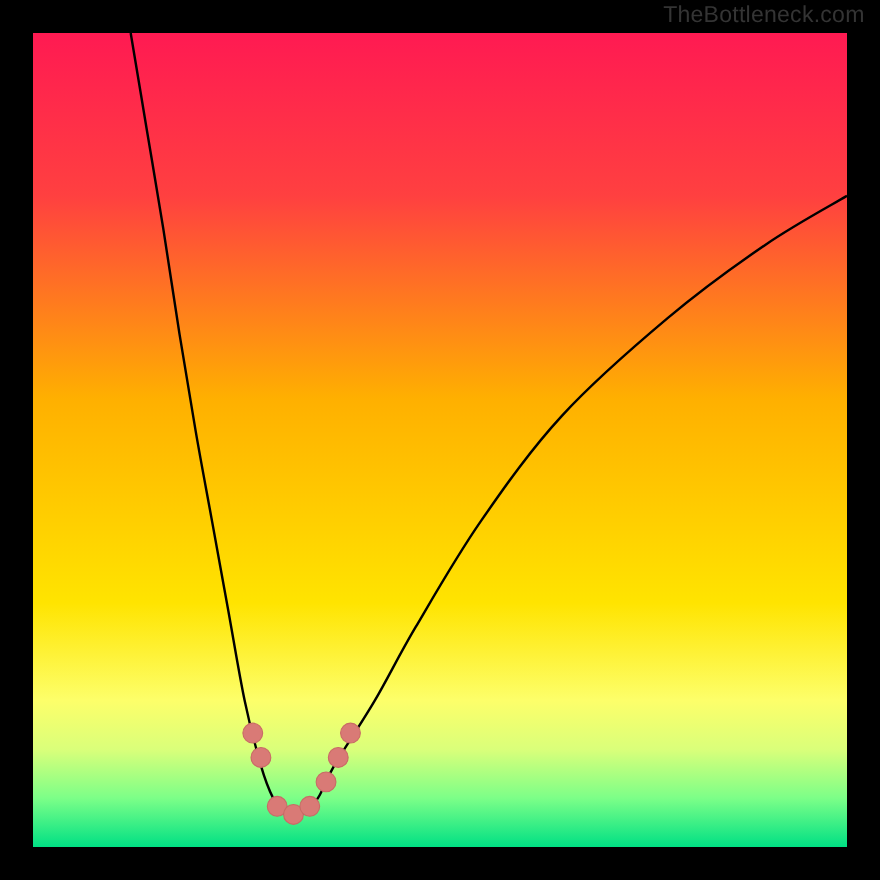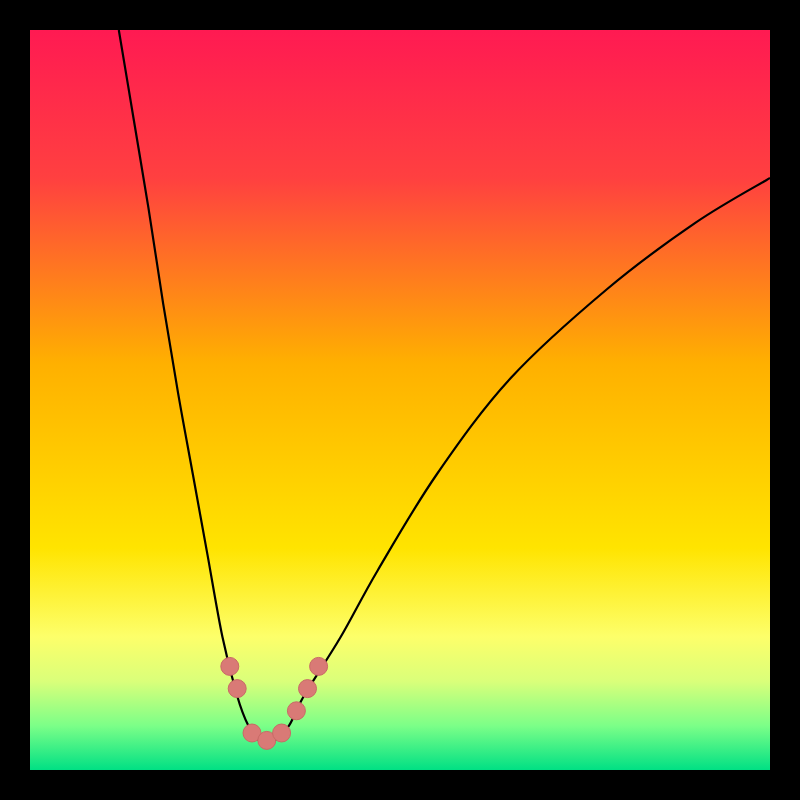--- a/index.html
+++ b/index.html
@@ -35,20 +35,21 @@
     overflow: hidden;
   }
   .plot-area svg {
     display: block;
   }
 </style>
 </head>
 <body>
 
 <div class="frame">
+  <div class="watermark">TheBottleneck.com</div>
 
   <div class="plot-area">
     <svg id="chart-svg" width="740" height="740" viewBox="0 0 740 740" preserveAspectRatio="none">
       <defs>
         <linearGradient id="bg-grad" x1="0" y1="0" x2="0" y2="1">
             <stop offset="0%" stop-color="#ff1a52"></stop>
             <stop offset="20%" stop-color="#ff4040"></stop>
             <stop offset="45%" stop-color="#ffb000"></stop>
             <stop offset="70%" stop-color="#ffe400"></stop>
             <stop offset="82%" stop-color="#fdff6a"></stop>

